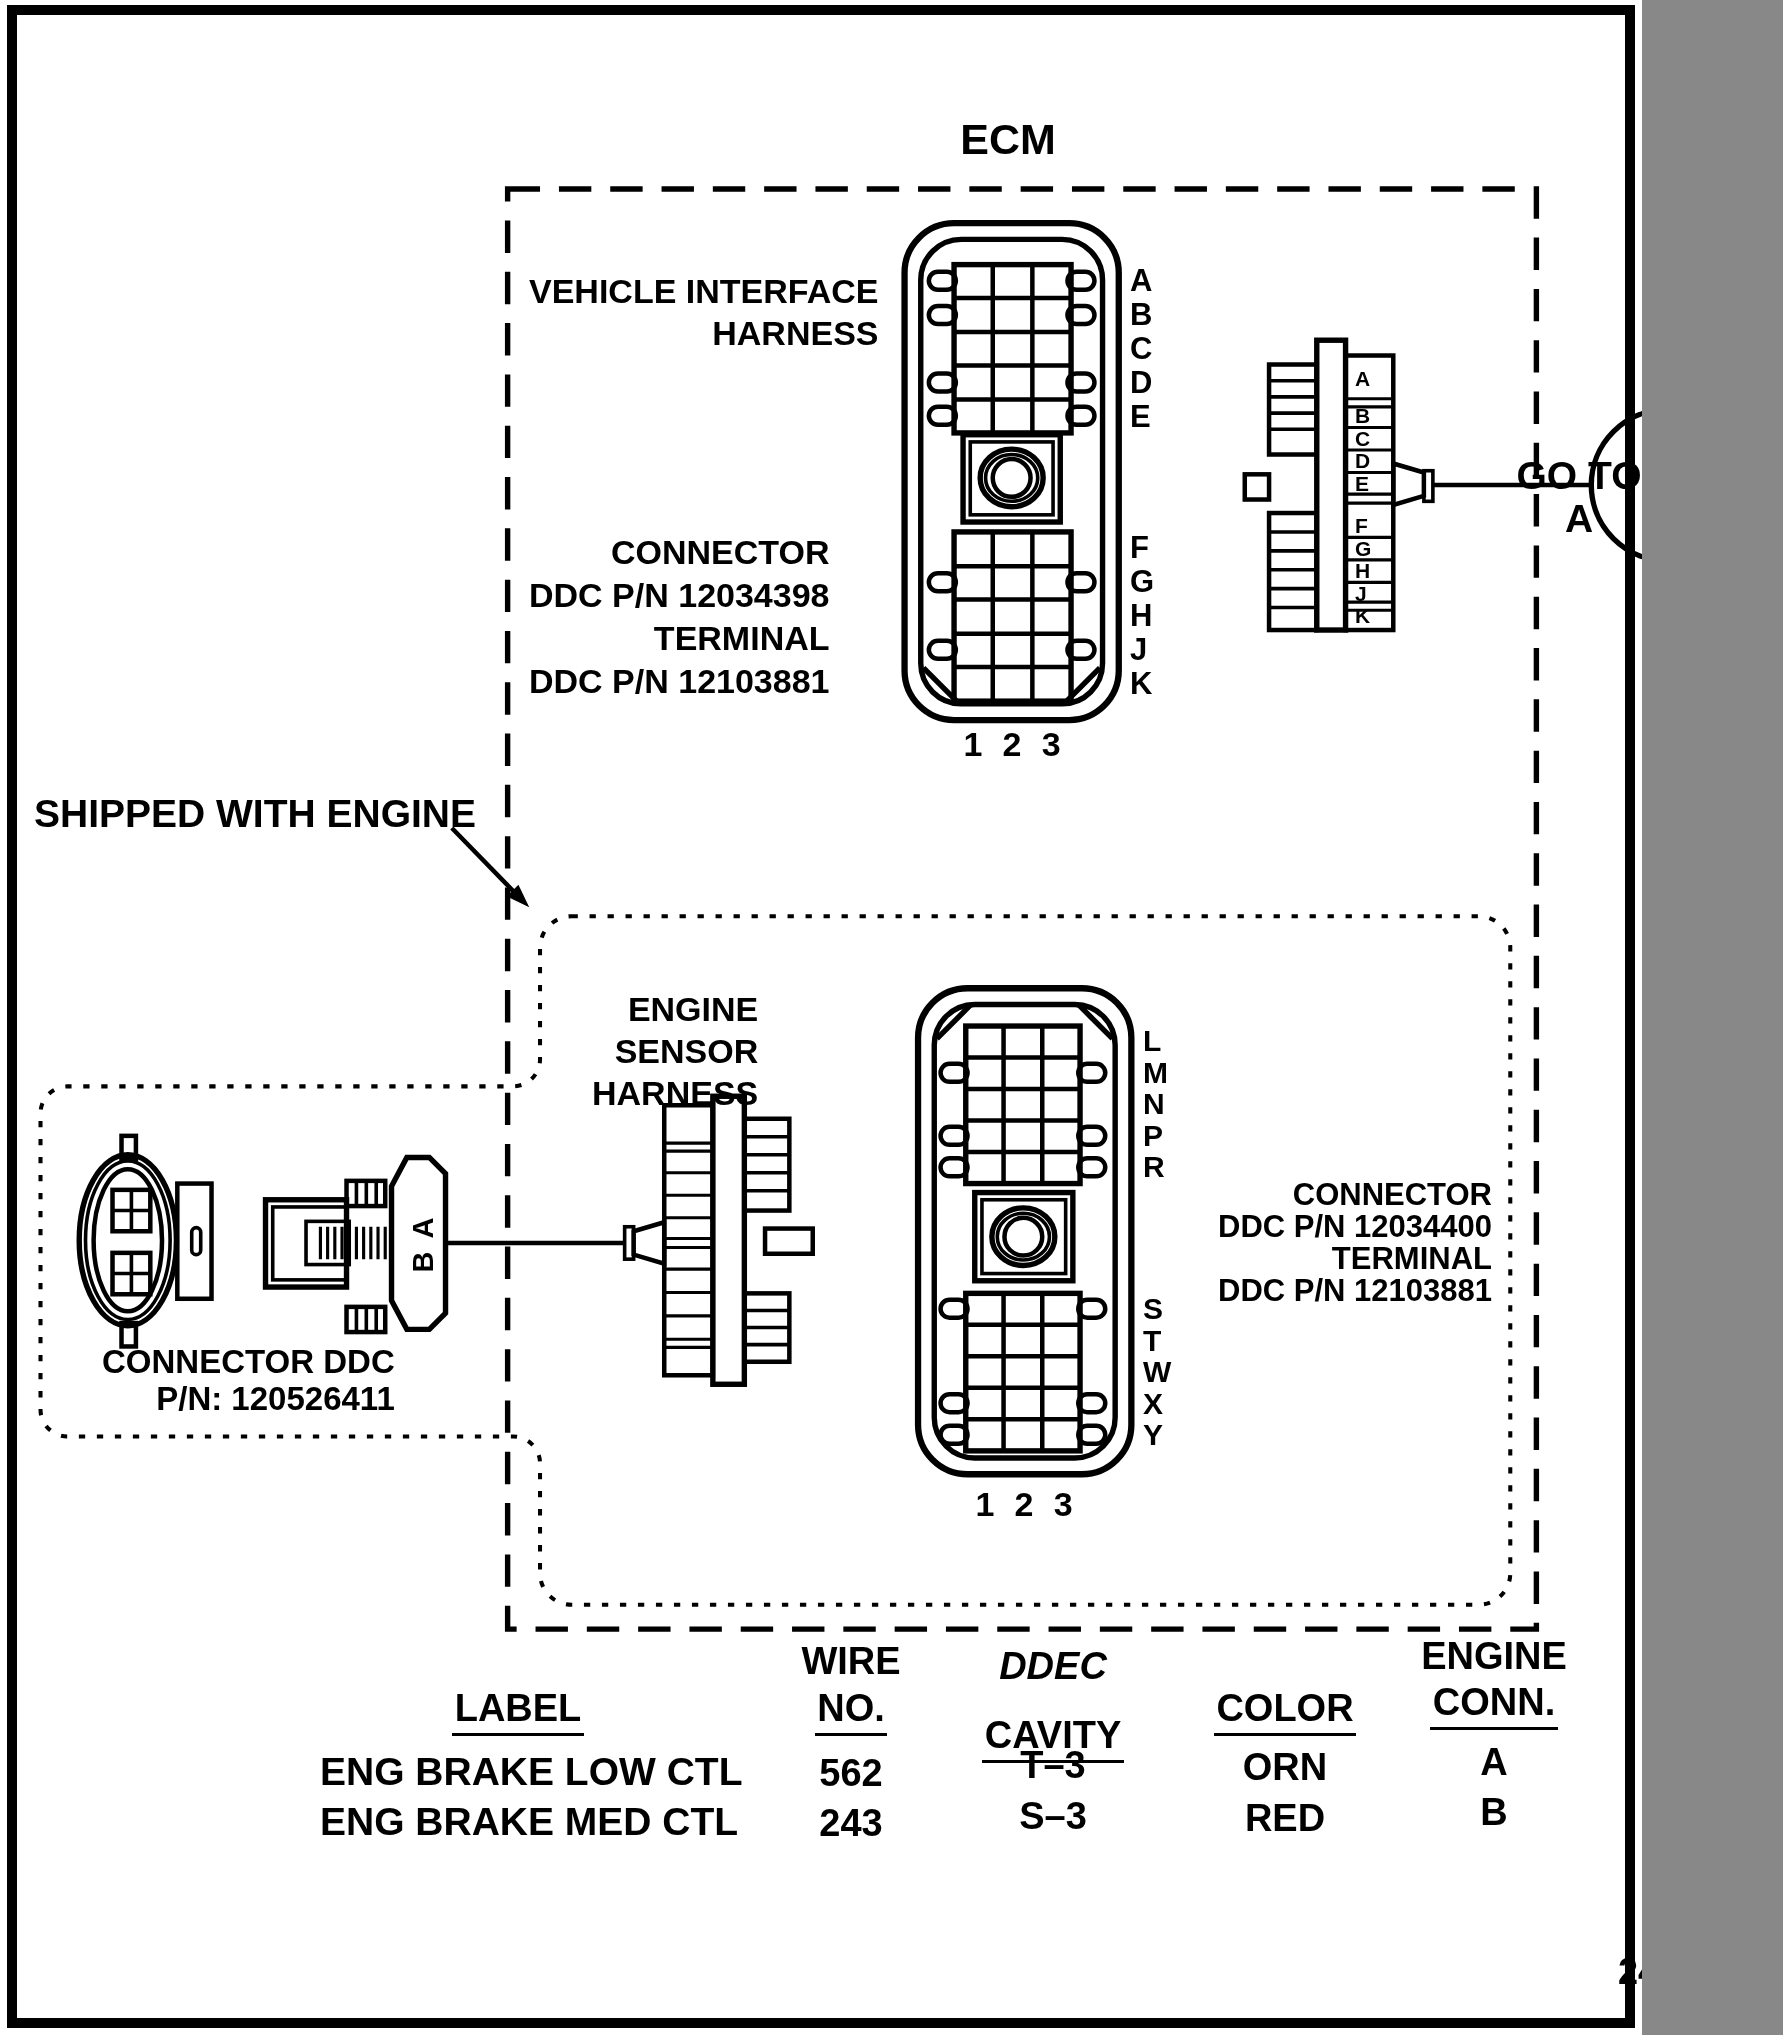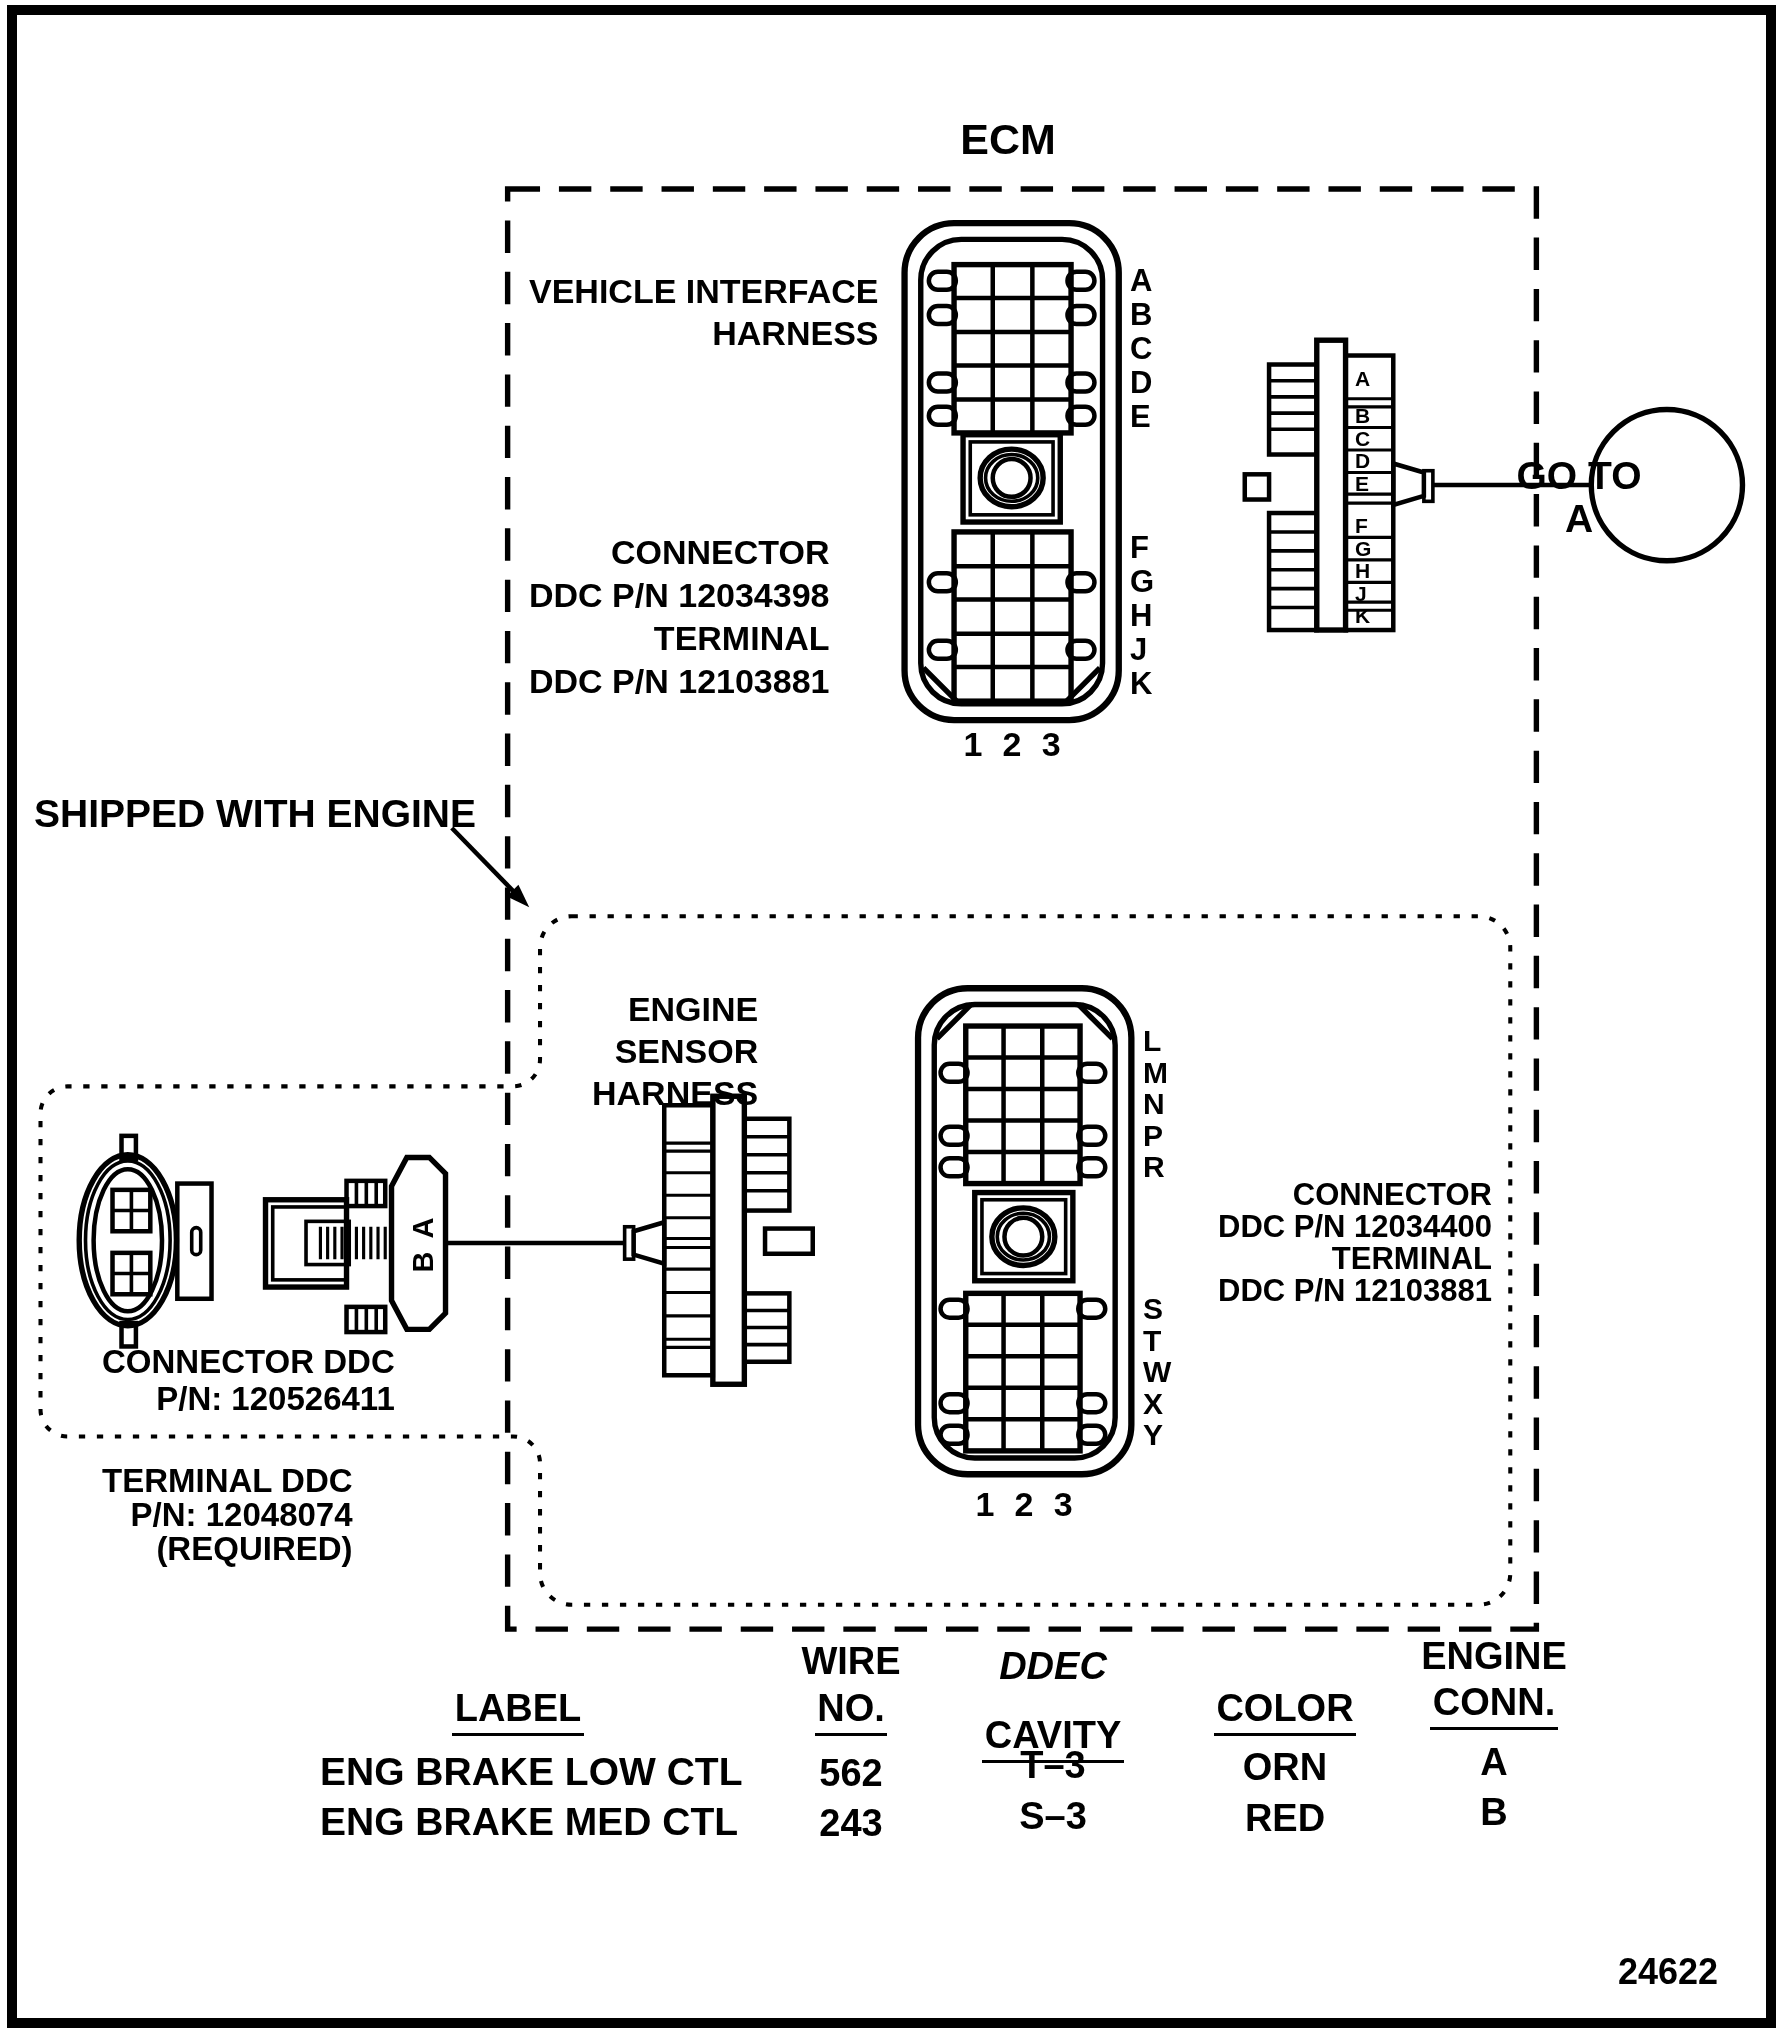--- a/index.html
+++ b/index.html
@@ -1,18 +1,18 @@
 <!DOCTYPE html>
 <html style="font-size:14.4px"><head>
 <meta charset="utf-8">
 <style>
   html,body{margin:0;padding:0;background:#888;}
   .canvas{
     position:relative;
-    width:1783px;height:2035px;
+    width:1642px;height:2035px;
     background:#ffffff;
     font-family:"Liberation Sans", sans-serif;
     color:#000;
     overflow:hidden;
   }
   .frame{
     position:absolute;left:7.2px;top:5.4px;right:7.2px;bottom:7.2px;
     border:10.8px solid #000;
   }
   svg.art{position:absolute;left:0;top:0;width:1783px;height:2035px;}
@@ -210,25 +210,20 @@
       <div>DDC P/N 12034400</div>
       <div>TERMINAL</div>
       <div>DDC P/N 12103881</div>
     </div>
 
   <div class="t lines" style="left:102px;top:1343px;font-size:33px;line-height:37px;">
       <div>CONNECTOR DDC</div>
       <div>P/N: 120526411</div>
     </div>
 
-  <div class="t lines" style="left:102px;top:1464px;font-size:33px;line-height:34px;">
-      <div>TERMINAL DDC</div>
-      <div>P/N: 12048074</div>
-      <div>(REQUIRED)</div>
-    </div>
 
   <div class="t lines ctr" style="left:1507px;top:454px;width:144px;font-size:39px;line-height:43px;">
       <div>GO TO</div>
       <div>A</div>
     </div>
 
   <div class="pins lines" style="left:1130px;top:264px;font-size:31px;line-height:34px;">
       <div>A</div>
       <div>B</div>
       <div>C</div>

